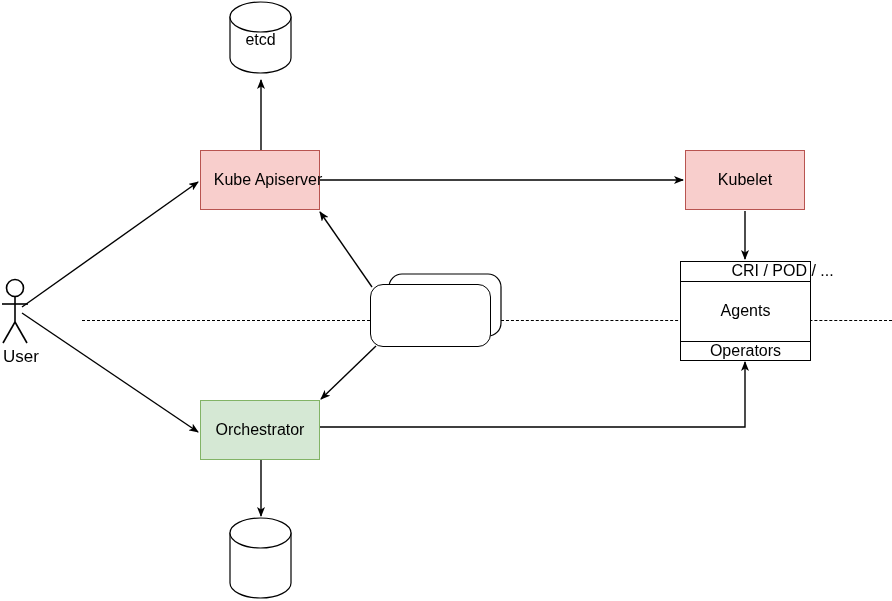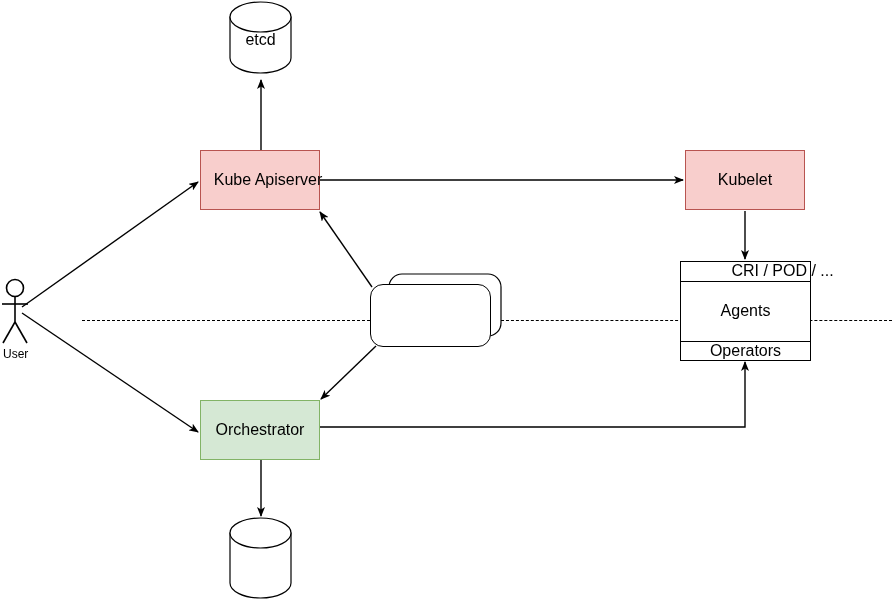--- a/index.html
+++ b/index.html
@@ -62,21 +62,21 @@
     border-top: 1px solid #000000;
   }
   .dashed-line {
     position: absolute;
     height: 0;
     border-top: 1.4px dashed #000000;
   }
   .user-caption {
     position: absolute;
     font-family: "Liberation Sans", sans-serif;
-    font-size: 12px;
+    font-size: 17px;
     color: #000000;
     white-space: nowrap;
   }
 </style>
 </head>
 <body>
 
 <div id="canvas">
 
   <svg class="layer" viewBox="0 0 892 601" xmlns="http://www.w3.org/2000/svg">

